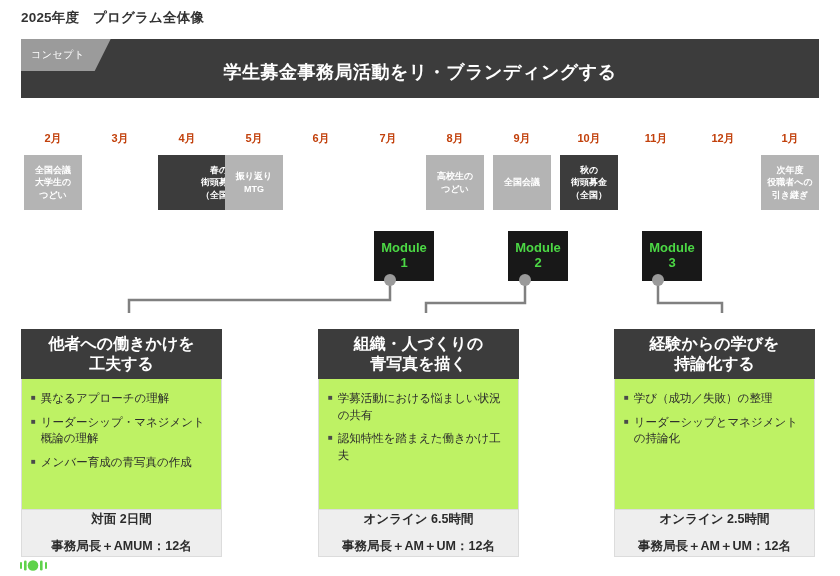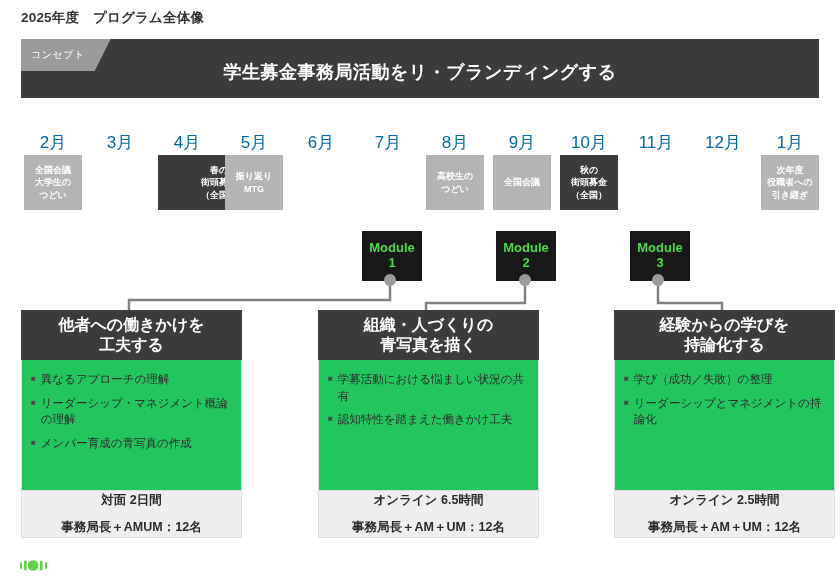--- a/index.html
+++ b/index.html
@@ -37,51 +37,51 @@
     position:absolute;left:0;right:0;top:0;bottom:0;
     display:flex;align-items:center;justify-content:center;
     color:#ffffff;font-size:18px;font-weight:bold;
     letter-spacing:.5px;padding-top:6px;
   }
 
   
   .months{position:absolute;left:0;top:131px;width:840px;height:18px;}
   .month{
     position:absolute;top:0;width:66px;text-align:center;
-    font-size:17px;font-weight:normal;color:#0369a1;
+    font-size:11px;font-weight:bold;color:#c2410c;
   }
   .events{position:absolute;left:0;top:155px;width:840px;height:62px;}
   .event{
     position:absolute;top:0;width:58px;height:55px;
     display:flex;align-items:center;justify-content:center;
     text-align:center;color:#ffffff;font-size:9px;font-weight:bold;
     line-height:1.35;white-space:pre-line;
   }
   .event.light{background:#b4b4b4;}
   .event.dark{background:#3c3c3c;}
 
   
-  .modules{position:absolute;left:4px;top:231px;width:732px;height:52px;}
+  .modules{position:absolute;left:16px;top:231px;width:732px;height:52px;}
   .module{
     position:absolute;top:0;width:60px;height:50px;
     background:#181818;
     display:flex;flex-direction:column;align-items:center;justify-content:center;
     line-height:1.15;
   }
   .module-name{color:#4cd845;font-size:13px;font-weight:bold;}
   .module-num{color:#4cd845;font-size:13px;font-weight:bold;}
 
   
   .connectors{position:absolute;left:0;top:225px;width:840px;height:95px;}
   .connectors svg{display:block;}
 
   
   .card{
-    position:absolute;top:310px;width:221px;height:228px;
-    background:#22c55e;
+    position:absolute;top:329px;width:201px;height:228px;
+    background:#bef264;
   }
   .card-head{
     height:50px;background:#3c3c3c;color:#ffffff;
     display:flex;align-items:center;justify-content:center;
     text-align:center;font-size:16px;font-weight:bold;line-height:1.28;
     white-space:pre-line;
   }
   .card-body{
     border:1px solid #dcdcdc;border-top:none;border-bottom:none;
     height:130px;box-sizing:border-box;

